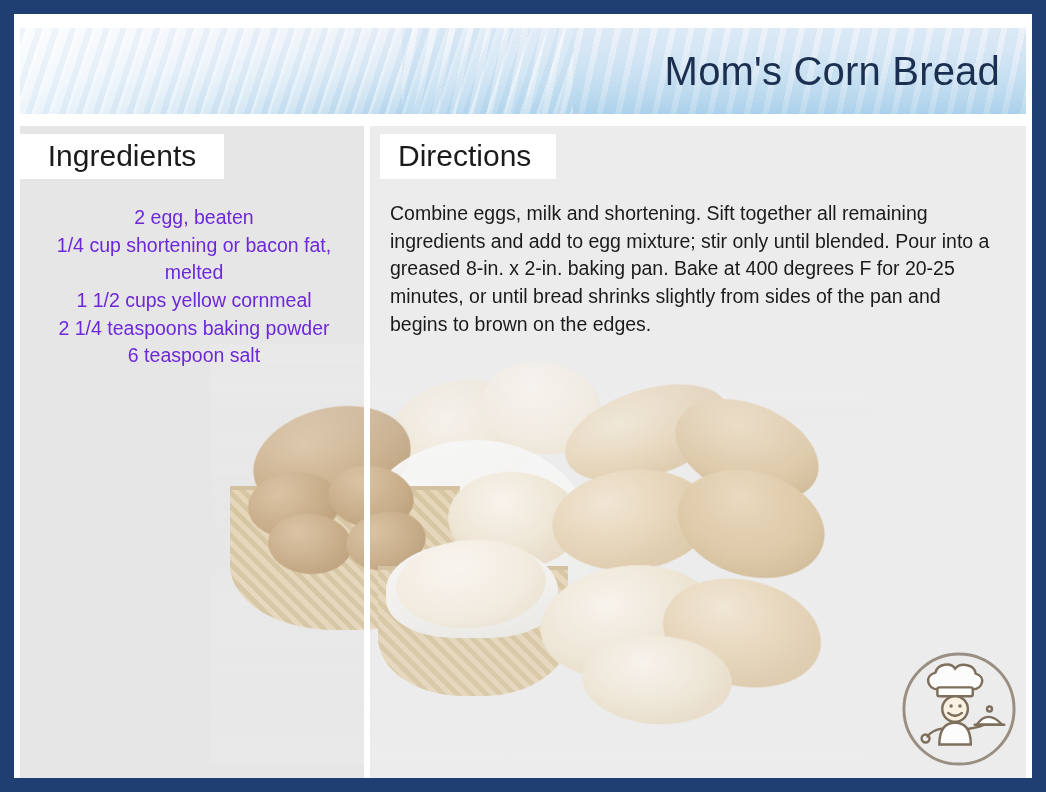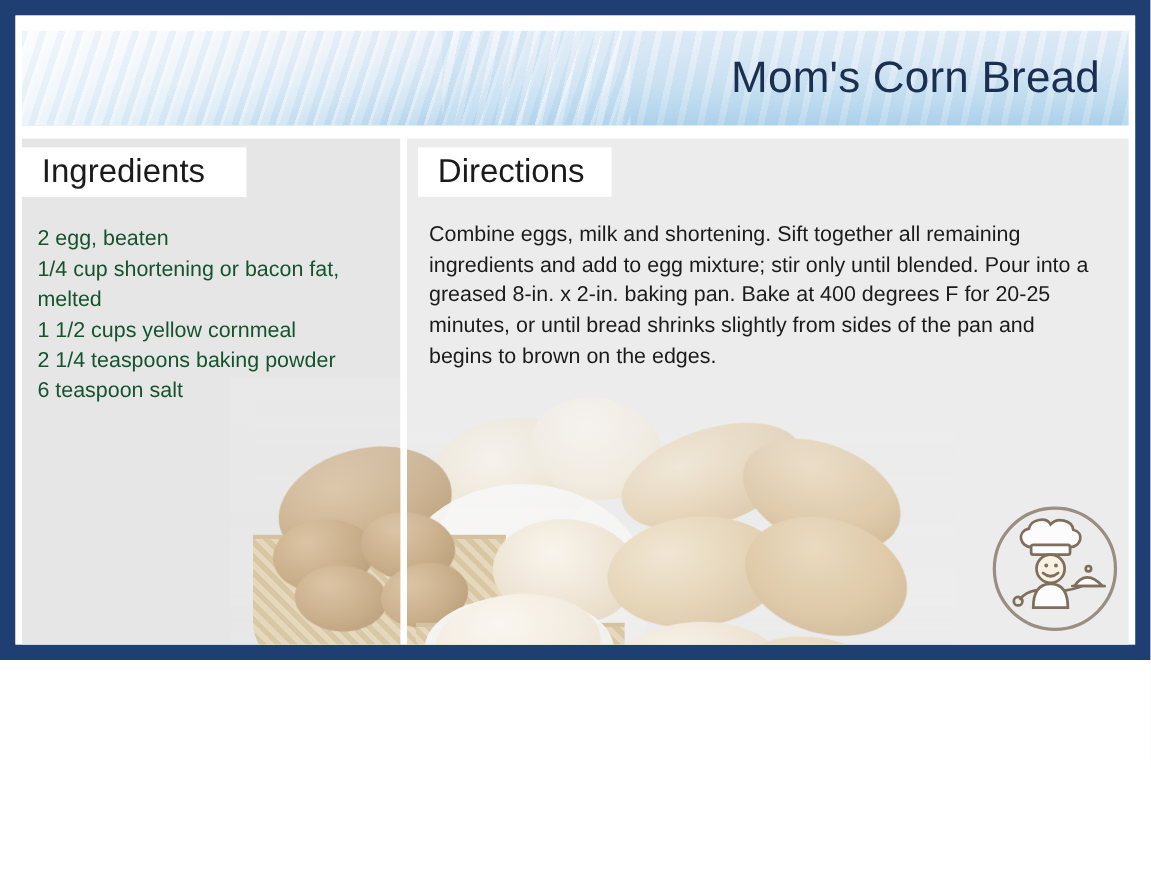--- a/index.html
+++ b/index.html
@@ -11,21 +11,21 @@
     width: 1046px;
     height: 792px;
     font-family: "Liberation Sans", sans-serif;
     overflow: hidden;
   }
 
   
   #slide {
     position: relative;
     width: 1046px;
-    height: 600px;
+    height: 792px;
     box-sizing: border-box;
     border: 14px solid #1f3f72;
     background: #ffffff;
     overflow: hidden;
   }
 
   
   #inner {
     position: absolute;
     left: 0;
@@ -104,20 +104,21 @@
     position: absolute;
     top: 0;
     bottom: 0;
     background: #e8e8e8;
     overflow: hidden;
   }
   #col-ingredients {
     left: 0;
     width: 344px;
     background: #e6e6e6;
+    text-align: center;
   }
   #col-directions {
     left: 350px;
     right: 0;
     background: #ececec;
     padding-left: 28px;
   }
 
   .section-head {
     position: absolute;
@@ -133,21 +134,21 @@
   #head-ingredients { width: 168px; }
   #head-directions  { left: 10px; width: 140px; }
 
   #ingredients-list {
     position: absolute;
     left: 14px;
     top: 78px;
     right: 10px;
     font-size: 19.5px;
     line-height: 1.42;
-    color: #14532d;
+    color: #6d28d9;
     z-index: 3;
   }
   #ingredients-list div {
     white-space: normal;
   }
 
   #directions-text {
     position: absolute;
     left: 20px;
     top: 74px;

